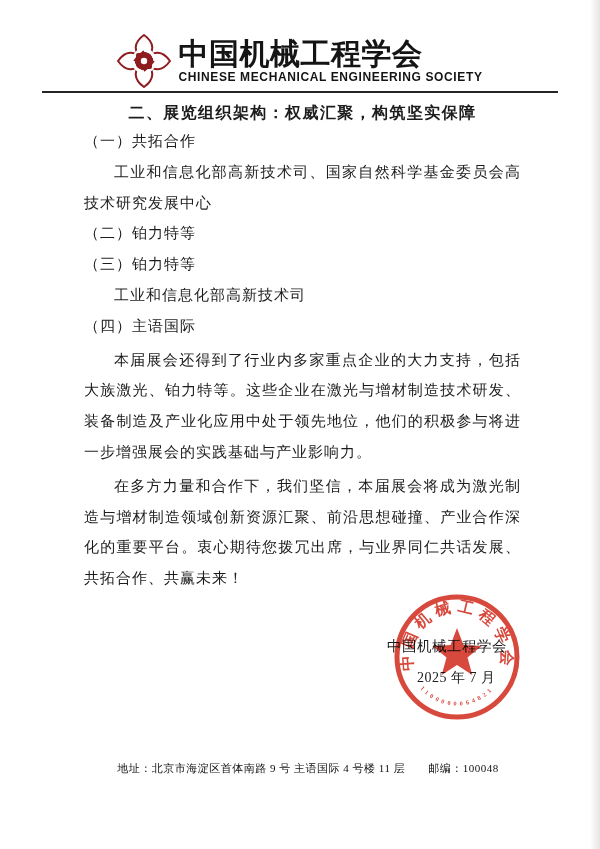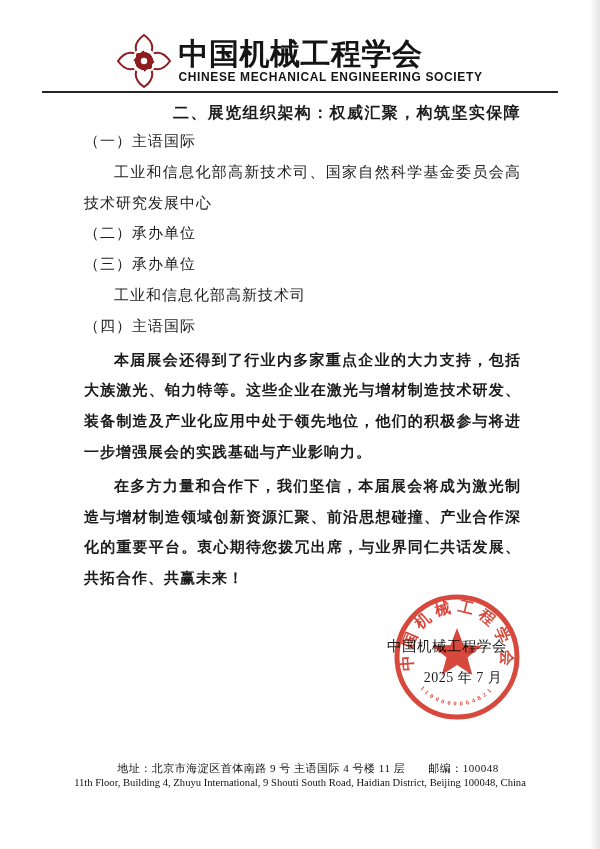--- a/index.html
+++ b/index.html
@@ -40,35 +40,35 @@
   }
 
   
   .content{
     position:absolute;top:100px;left:84px;width:437px;
     font-size:15px;line-height:30.8px;letter-spacing:1px;
     text-align:justify;
   }
   .title{
     font-size:16px;font-weight:bold;letter-spacing:1.4px;
-    line-height:26px;text-align:right;
+    line-height:26px;text-align:center;
   }
   .line{white-space:nowrap;text-align:left;}
   .indent{text-indent:2em;white-space:normal;text-align:justify;}
   .bold{font-weight:normal;}
-  .para{margin:3px 0 0 0;text-indent:2em;font-weight:bold;}
+  .para{margin:3px 0 0 0;text-indent:2em;}
 
   
   .sign-org{
     position:absolute;top:637px;left:387px;width:118px;
     font-size:14.5px;letter-spacing:0.5px;text-align:center;white-space:nowrap;
   }
   .sign-date{
     position:absolute;top:669px;left:417px;width:92px;
-    font-size:14px;letter-spacing:0.5px;text-align:center;white-space:nowrap;
+    font-size:14px;letter-spacing:0.5px;white-space:nowrap;
   }
   .stamp{
     position:absolute;top:591px;left:391px;width:132px;height:132px;
     mix-blend-mode:multiply;opacity:0.92;
   }
   .stamp text{
     font-family:"Liberation Serif","DejaVu Serif",serif;font-weight:bold;
   }
 
   
@@ -108,26 +108,26 @@
     <div class="header-text">
       <div class="org-zh">中国机械工程学会</div>
       <div class="org-en">CHINESE MECHANICAL ENGINEERING SOCIETY</div>
     </div>
   </div>
   <div class="divider"></div>
 
   <div class="content">
     <div class="title">二、展览组织架构：权威汇聚，构筑坚实保障</div>
 
-    <div class="line">（一）主语国际</div>
+    <div class="line">（一）共拓合作</div>
     <div class="indent bold">工业和信息化部高新技术司、国家自然科学基金委员会高技术研究发展中心</div>
 
-    <div class="line">（二）承办单位</div>
+    <div class="line">（二）铂力特等</div>
 
-    <div class="line">（三）承办单位</div>
+    <div class="line">（三）铂力特等</div>
     <div class="indent">工业和信息化部高新技术司</div>
 
     <div class="line">（四）主语国际</div>
 
     <p class="para">本届展会还得到了行业内多家重点企业的大力支持，包括大族激光、铂力特等。这些企业在激光与增材制造技术研发、装备制造及产业化应用中处于领先地位，他们的积极参与将进一步增强展会的实践基础与产业影响力。</p>
     <p class="para">在多方力量和合作下，我们坚信，本届展会将成为激光制造与增材制造领域创新资源汇聚、前沿思想碰撞、产业合作深化的重要平台。衷心期待您拨冗出席，与业界同仁共话发展、共拓合作、共赢未来！</p>
   </div>
 
   <div class="sign-org">中国机械工程学会</div>
   <div class="sign-date">2025 年 7 月</div>
@@ -142,16 +142,15 @@
     <text font-size="15.5" letter-spacing="5.5" fill="#d4392c">
       <textPath href="#sealArc" startOffset="50%" text-anchor="middle">中国机械工程学会</textPath>
     </text>
     <text font-size="6.2" letter-spacing="3.4" fill="#d4392c">
       <textPath href="#sealBtm" startOffset="50%" text-anchor="middle">1100000064821</textPath>
     </text>
   </svg>
 
   <div class="footer">
     <div class="footer-zh">地址：北京市海淀区首体南路 9 号 主语国际 4 号楼 11 层　　邮编：100048</div>
-    <div class="footer-en">11th Floor, Building 4, Zhuyu International, 9 Shouti South Road, Haidian District, Beijing 100048, China</div>
   </div>
 
 </div>
 
 </body></html>

